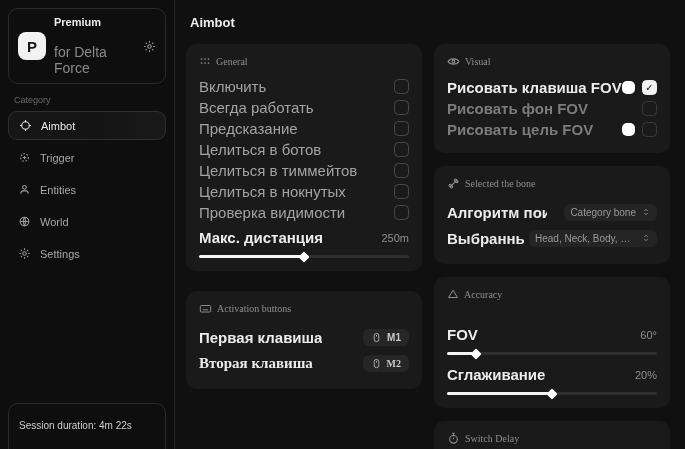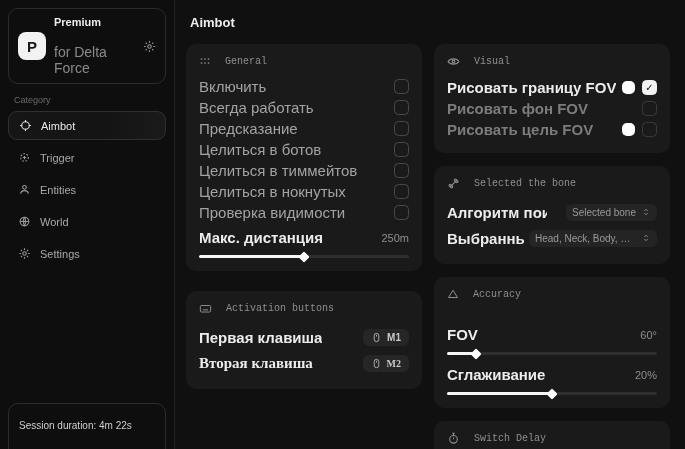--- a/index.html
+++ b/index.html
@@ -58,22 +58,22 @@
   }
   .main-title { margin:15px 0 0 15px; font-size:13px; font-weight:bold; color:#efefef; }
 
   .columns { position:absolute; top:44px; left:11px; right:15px; display:flex; gap:12px; }
   .col { width:236px; display:flex; flex-direction:column; }
   .col-left  > .panel { margin-bottom:20px; }
   .col-right > .panel { margin-bottom:13px; }
 
   .panel { background:#1a1a1a; border-radius:10px; padding:11px 13px 13px; }
   .panel-header {
-    display:flex; align-items:center; gap:14px;
-    font-family:Liberation Mono, monospace;
+    display:flex; align-items:center; gap:5px;
+    font-family:Liberation Serif, serif;
     font-size:10px; color:#8f8f8f; margin-bottom:9px;
   }
   .panel-header .picon { color:#8f8f8f; }
 
   .row {
     display:flex; align-items:center; justify-content:space-between;
     min-height:21px;
   }
   .row + .row { margin-top:0; }
   .row-label { font-size:15px; color:#a3a3a3; white-space:nowrap; overflow:hidden; text-overflow:clip; }
@@ -307,21 +307,21 @@
           <span class="picon">
             <svg width="13" height="13" viewBox="0 0 24 24" fill="none" stroke="currentColor" stroke-width="2">
               <path d="M2 12c3.5-6.5 16.5-6.5 20 0-3.5 6.5-16.5 6.5-20 0z"></path>
                 <circle cx="12" cy="12" r="2.6"></circle>
             </svg>
           </span>
           <span>Visual</span>
         </div>
 
         <div class="row">
-          <span class="row-label bright">Рисовать границу FOV</span>
+          <span class="row-label bright">Рисовать клавиша FOV</span>
           <span class="controls">
             <span class="swatch" style="background: rgb(255, 255, 255);"></span>
             <span class="checkbox checked">✓</span>
           </span>
         </div>
         <div class="row">
           <span class="row-label dim">Рисовать фон FOV</span>
           <span class="controls">
             <span class="checkbox dim"></span>
           </span>
@@ -345,21 +345,21 @@
               <circle cx="15.5" cy="6" r="2.2"></circle>
                 <circle cx="18" cy="8.5" r="2.2"></circle>
             </svg>
           </span>
           <span>Selected the bone</span>
         </div>
 
         <div class="row" style="min-height:26px;">
           <span class="row-label bright" style="max-width:100px;">Алгоритм поиска костей</span>
           <span class="dropdown">
-            <span class="dd-text">Selected bone</span>
+            <span class="dd-text">Category bone</span>
             <span class="dicon">
               <svg width="10" height="10" viewBox="0 0 24 24" fill="none" stroke="currentColor" stroke-width="2.4">
                 <path d="M8 9.5L12 5.5l4 4M8 14.5l4 4 4-4"></path>
               </svg>
             </span>
           </span>
         </div>
         <div class="row" style="min-height:26px;">
           <span class="row-label bright" style="max-width:78px;">Выбранные кости</span>
           <span class="dropdown">

